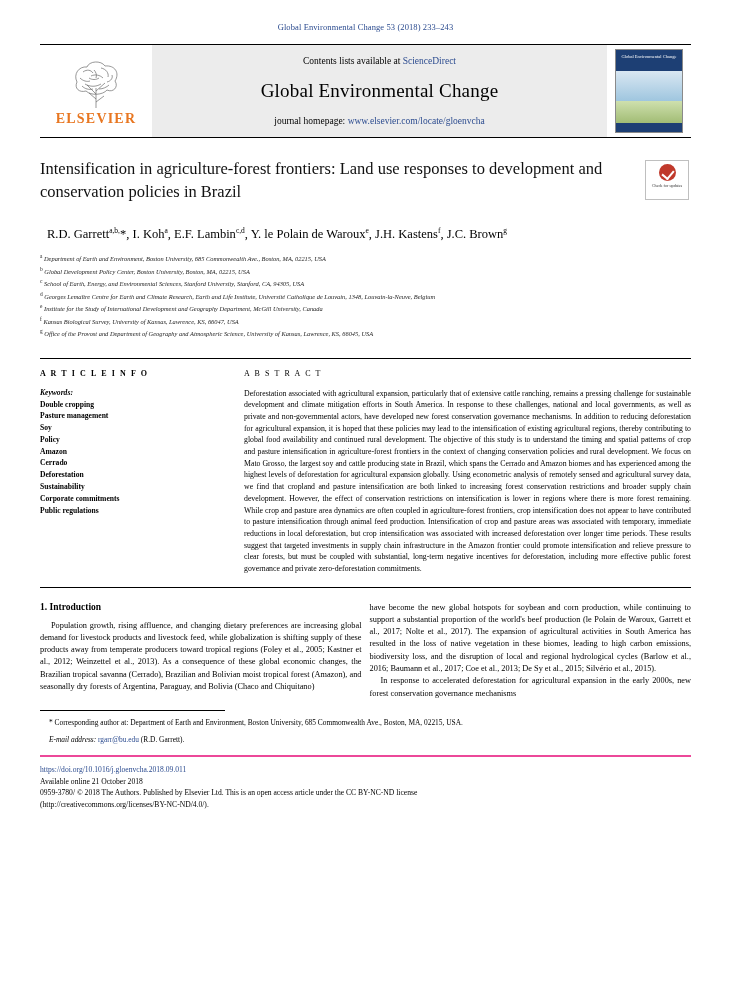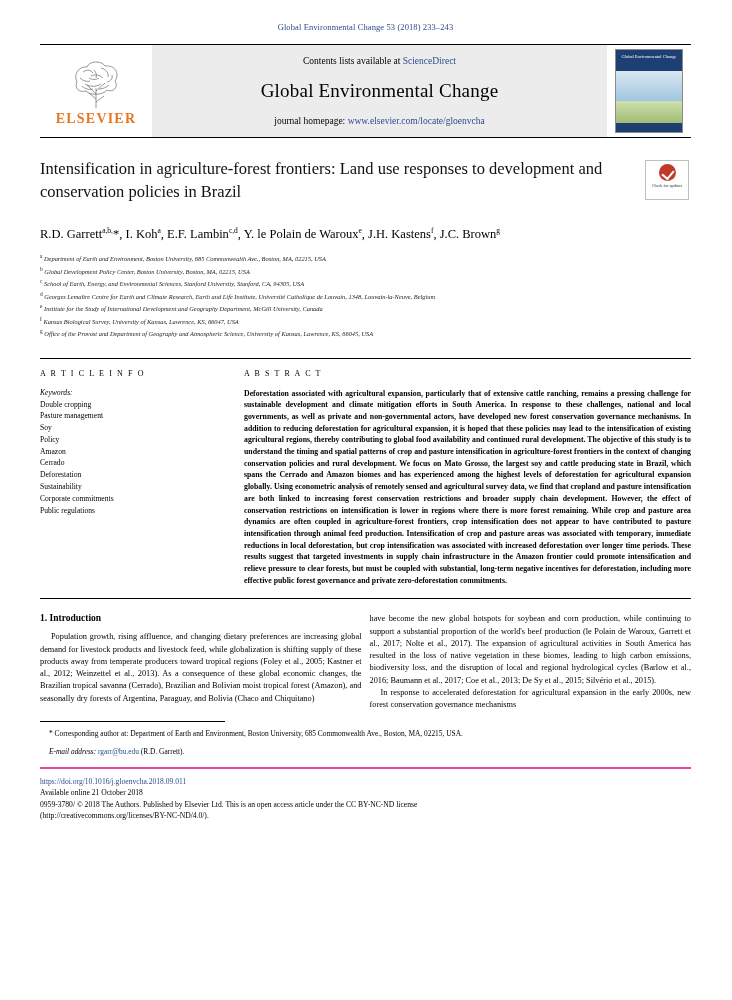--- a/index.html
+++ b/index.html
@@ -162,20 +162,21 @@
     font-size: 4.2px;
     line-height: 1.25;
     margin-top: 2px;
     color: #333;
   }
 
   
   .authors {
     margin-top: 14px;
     font-size: 12.5px;
+    margin-left: 7px;
   }
   .authors sup { font-size: 7.5px; }
   .affiliations {
     margin-top: 10px;
     font-size: 6.4px;
     font-style: italic;
     line-height: 1.62;
     color: #222;
   }
   .affiliations sup { font-style: normal; font-size: 5.4px; }
@@ -184,42 +185,41 @@
   .rule {
     border-top: 1px solid #000;
     margin-top: 18px;
   }
   .info-abstract {
     display: flex;
     gap: 22px;
     padding-top: 10px;
     padding-bottom: 12px;
   }
-  .col-info { width: 182px; }
+  .col-info { width: 182px; font-weight: bold; }
   .col-abstract { flex: 1; }
   .sec-head {
     font-size: 8px;
     letter-spacing: 1.6px;
     margin-bottom: 10px;
   }
   .kw-head {
     font-size: 7.6px;
     font-style: italic;
     margin-bottom: 2px;
   }
   .kw-list {
     font-size: 7.6px;
     line-height: 1.55;
   }
   .abstract-text {
     font-size: 7.8px;
     line-height: 1.5;
     text-align: justify;
     hyphens: auto;
-    font-weight: bold;
   }
 
   
   .body-rule {
     border-top: 1px solid #000;
   }
   .body {
     display: flex;
     gap: 8px;
     padding-top: 14px;

